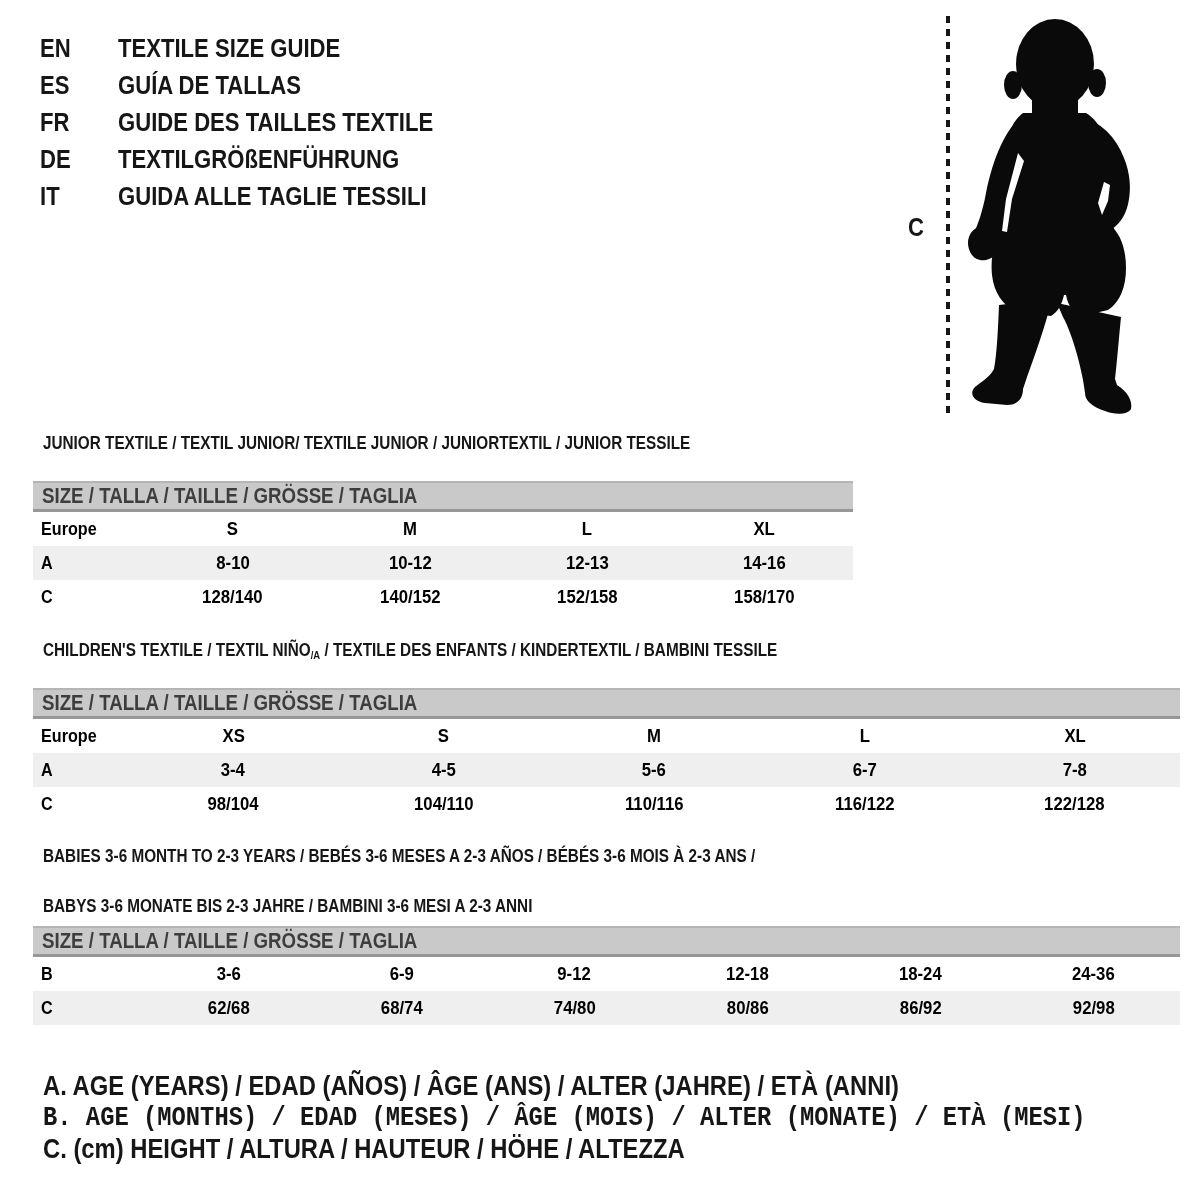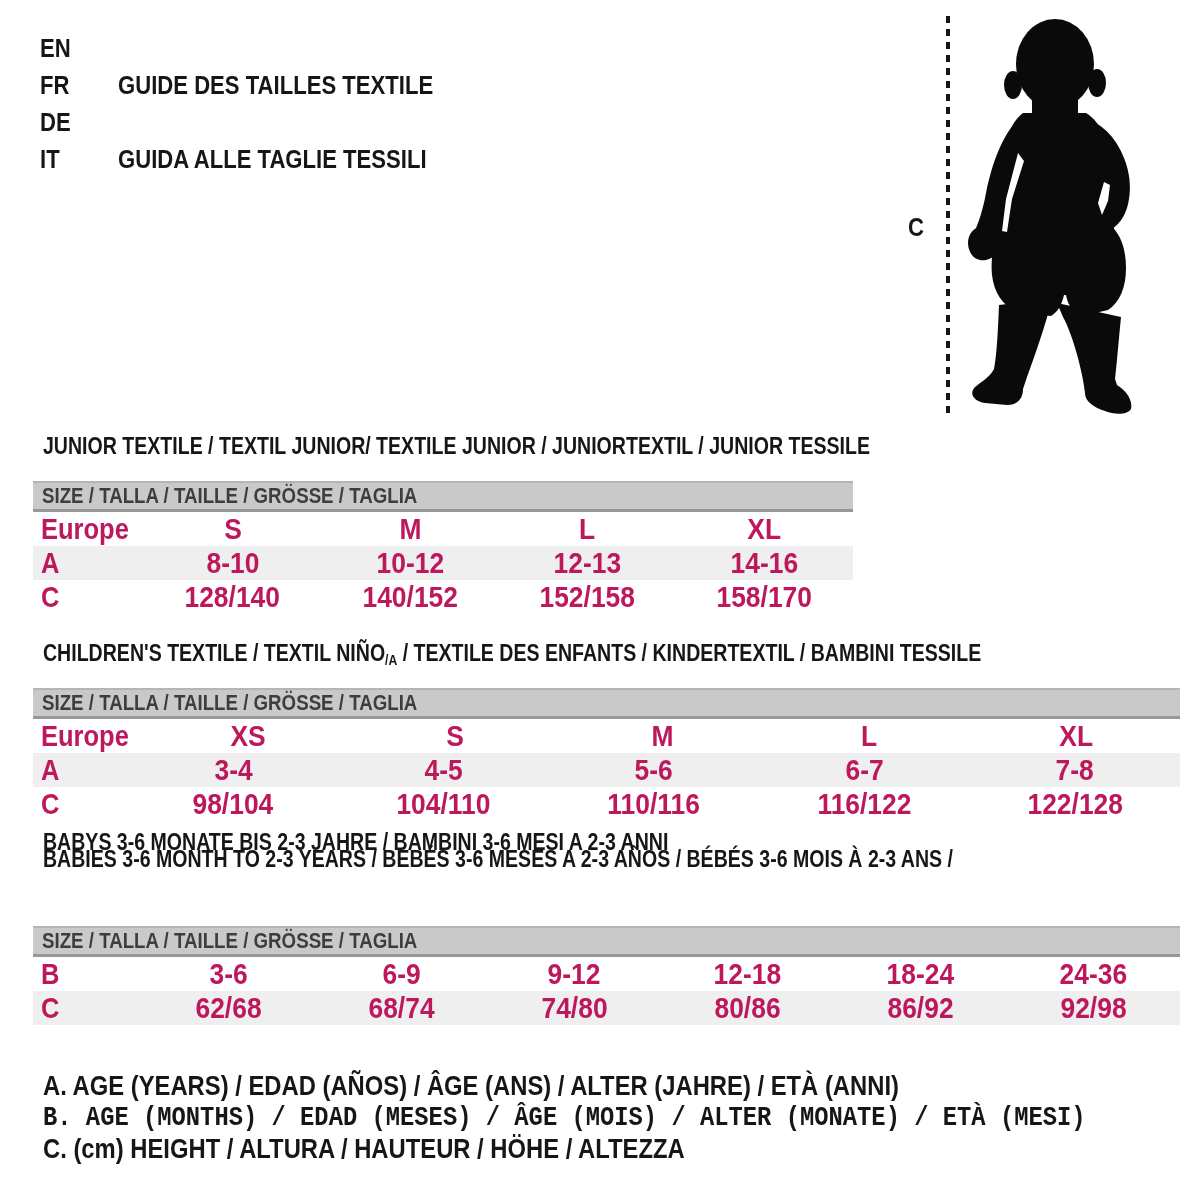--- a/index.html
+++ b/index.html
@@ -19,72 +19,78 @@
 
   
   .measure-line{
     position:absolute;left:946px;top:16px;width:4px;height:402px;
     background:repeating-linear-gradient(to bottom,#161616 0 7px,transparent 7px 13px);
   }
   .c-label{position:absolute;left:908px;top:212px;font-size:26px;}
   .baby-svg{position:absolute;left:960px;top:16px;width:224px;height:404px;}
 
   
-  .sec-title{position:absolute;left:43px;font-size:23px;white-space:nowrap;}
+  .sec-title{position:absolute;left:43px;font-size:18px;white-space:nowrap;}
   #title-junior{top:433px;}
   #title-children{top:640px;text-align:center;}
   #title-babies-1{top:846px;}
-  #title-babies-2{top:829px;}
+  #title-babies-2{top:896px;}
   .t-sub{font-size:0.62em;vertical-align:-0.28em;}
 
   
   .size-bar{
     position:absolute;left:33px;height:31px;box-sizing:border-box;
     background:#c9c9c9;border-top:2px solid #b5b5b5;border-bottom:3px solid #979797;
     display:flex;align-items:flex-end;padding-left:9px;
     font-size:22px;color:#3d3d3d;white-space:nowrap;
   }
   #bar-junior{top:481px;width:820px;}
   #bar-children{top:688px;width:1147px;}
   #bar-babies{top:926px;width:1147px;}
 
   
   .table{position:absolute;left:33px;}
   #table-junior{top:512px;width:820px;}
   #table-children{top:719px;width:1147px;}
   #table-babies{top:957px;width:1147px;}
   .t-row{display:flex;height:34px;align-items:center;}
   .t-row.stripe{background:#efefef;}
-  .cell{flex:1;text-align:center;font-size:30px;color:#be185d;}
+  .cell{flex:1;text-align:center;font-size:19px;color:#000000;}
   .cell.lab{text-align:left;padding-left:8px;box-sizing:border-box;}
   #table-junior .lab{flex:0 0 111px;}
   #table-children .lab{flex:0 0 95px;}
   #table-babies .lab{flex:0 0 109px;}
 
   
   .legend-line{position:absolute;left:43px;font-size:28px;white-space:nowrap;}
   #legend-a{top:1070px;}
   #legend-b{top:1102px;font-family:Liberation Mono, monospace;}
   #legend-c{top:1133px;}
 </style>
 </head>
 <body>
 
 <div class="page">
 
   <div class="langs">
     <div class="lang-row">
       <span class="lang-code"><span class="cond">EN</span></span>
+      <span class="lang-label"><span class="cond">TEXTILE SIZE GUIDE</span></span>
+    </div>
+    <div class="lang-row">
+      <span class="lang-code"><span class="cond">ES</span></span>
+      <span class="lang-label"><span class="cond">GUÍA DE TALLAS</span></span>
     </div>
     <div class="lang-row">
       <span class="lang-code"><span class="cond">FR</span></span>
       <span class="lang-label"><span class="cond">GUIDE DES TAILLES TEXTILE</span></span>
     </div>
     <div class="lang-row">
       <span class="lang-code"><span class="cond">DE</span></span>
+      <span class="lang-label"><span class="cond">TEXTILGRÖßENFÜHRUNG</span></span>
     </div>
     <div class="lang-row">
       <span class="lang-code"><span class="cond">IT</span></span>
       <span class="lang-label"><span class="cond">GUIDA ALLE TAGLIE TESSILI</span></span>
     </div>
   </div>
 
   <div class="measure-line"></div>
   <div class="c-label"><span class="cond">C</span></div>
   <svg class="baby-svg" viewBox="0 0 224 402" xmlns="http://www.w3.org/2000/svg">

